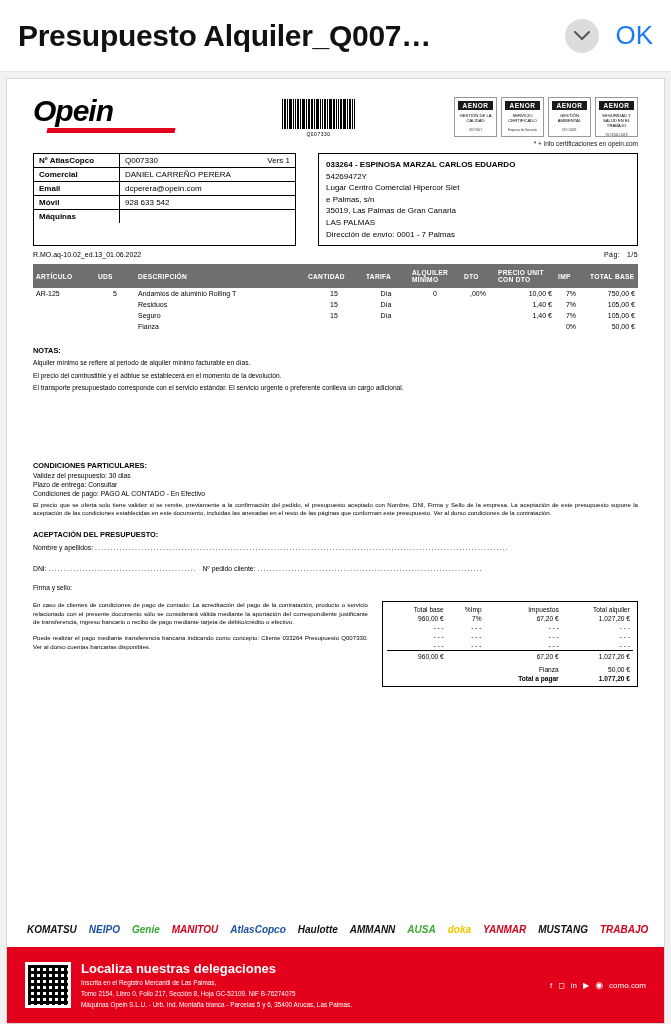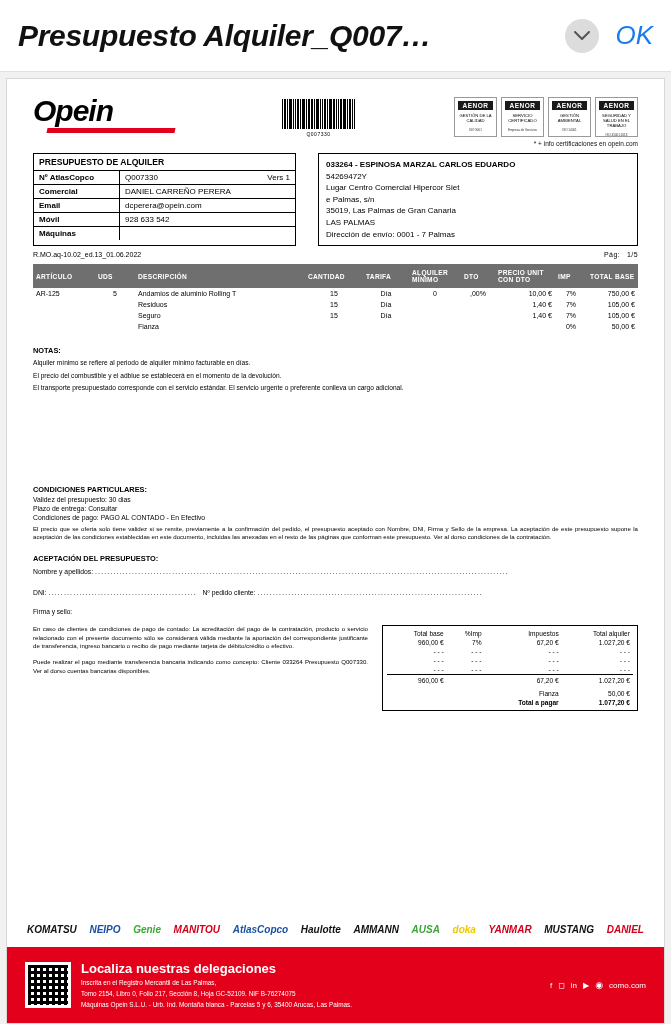--- a/index.html
+++ b/index.html
@@ -12,21 +12,20 @@
     overflow: hidden;
   }
   
   .topbar {
     height: 72px;
     background: #fff;
     display: flex;
     align-items: center;
     padding: 0 18px;
     border-bottom: 1px solid #e2e2e2;
-    font-style: italic;
   }
   .topbar-title {
     flex: 1;
     font-size: 30px;
     font-weight: bold;
     color: #111;
     white-space: nowrap;
     overflow: hidden;
     text-overflow: ellipsis;
     letter-spacing: -0.3px;
@@ -129,21 +128,21 @@
     padding:5px 3px; text-align:left; letter-spacing:0.3px; vertical-align:middle;
   }
   table.items tbody td { font-size:7px; padding:2px 3px; }
   .ta-r { text-align:right; }
   .ta-c { text-align:center; }
 
   
   .notes-t { font-size:7.4px; font-weight:bold; margin-top:14px; }
   .notes-l { font-size:6.6px; margin-top:3px; line-height:9.5px; }
 
-  .cond { margin-top:92px; }
+  .cond { margin-top:68px; }
   .cond-t { font-size:7.4px; font-weight:bold; }
   .cond-l { font-size:6.8px; margin-top:2px; }
   .cond-p { font-size:6.1px; margin-top:4px; line-height:8.6px; text-align:justify; }
 
   .acept-t { font-size:7.4px; font-weight:bold; margin-top:12px; }
   .dots-line { font-size:6.8px; margin-top:5px; }
   .dots { letter-spacing:1.2px; }
   .firma { font-size:6.6px; margin-top:12px; }
 
   .bottom-row { display:flex; gap:14px; margin-top:10px; }
@@ -154,22 +153,22 @@
   .totals { flex:1; border:1px solid #000; padding:3px 4px; font-size:6.6px;}
   .totals table { width:100%; border-collapse:collapse; }
   .totals th { font-size:6.6px; font-weight:normal; padding:1px 3px; text-align:right; }
   .totals td { font-size:6.6px; padding:1px 3px; text-align:right; }
   .totals .line-top td { border-top:1px solid #000; padding-top:2px; }
   .totals .fz td { padding-top:5px; }
   .totals .pagar td { font-weight:bold; }
 
   
   .brands {
-    display:flex; align-items:center; justify-content:space-between;
-    padding: 8px 20px 6px 20px; gap:4px;
+    display:flex; align-items:center; 
+    padding: 8px 20px 6px 20px; gap:12px;
   }
   .brand { font-size:10px; font-weight:bold; font-style:italic; color:#111; white-space:nowrap;}
   .brand.red { color:#d0021b; }
   .brand.grn { color:#3aa832; }
   .brand.yel { color:#f0c800; }
   .brand.blu { color:#1b51a3; }
 
   
   .footer {
     background:#e2001a; color:#fff; height:76px;
@@ -267,21 +266,20 @@
           <div class="c-top">AENOR</div>
           <div class="c-mid">SEGURIDAD Y SALUD EN EL TRABAJO</div>
           <div class="c-bot">ISO 45001:2018</div>
         </div>
       </div>
     </div>
     <div class="cert-note">* + info certificaciones en opein.com</div>
 
     <div class="info-row">
       <div class="box-left">
-        <div class="title">PRESUPUESTO DE ALQUILER</div>
         <div class="kv">
               <div class="k">Nº AtlasCopco</div>
               <div class="v">Q007330</div>
               <div class="v2">Vers  1</div>
             </div>
         <div class="kv">
               <div class="k">Comercial</div>
               <div class="v">DANIEL CARREÑO PERERA</div>
             </div>
         <div class="kv">
@@ -473,21 +471,21 @@
     <div class="brand blu">NEIPO</div>
     <div class="brand grn">Genie</div>
     <div class="brand red">MANITOU</div>
     <div class="brand blu">AtlasCopco</div>
     <div class="brand">Haulotte</div>
     <div class="brand">AMMANN</div>
     <div class="brand grn">AUSA</div>
     <div class="brand yel">doka</div>
     <div class="brand red">YANMAR</div>
     <div class="brand">MUSTANG</div>
-    <div class="brand red">DANIEL</div>
+    <div class="brand red">TRABAJO</div>
   </div>
 
   <div class="footer">
     <div class="qr"></div>
     <div class="f-txt">
       <div class="f-t1">Localiza nuestras delegaciones</div>
       <div class="f-t2">Inscrita en el Registro Mercantil de Las Palmas,</div>
       <div class="f-t2">Tomo 2154, Libro 0, Folio 217, Sección 8, Hoja GC-52109. NIF B-76274075</div>
       <div class="f-t2">Máquinas Opein S.L.U. - Urb. Ind. Montaña blanca - Parcelas 5 y 6, 35400 Arucas, Las Palmas.</div>
     </div>

